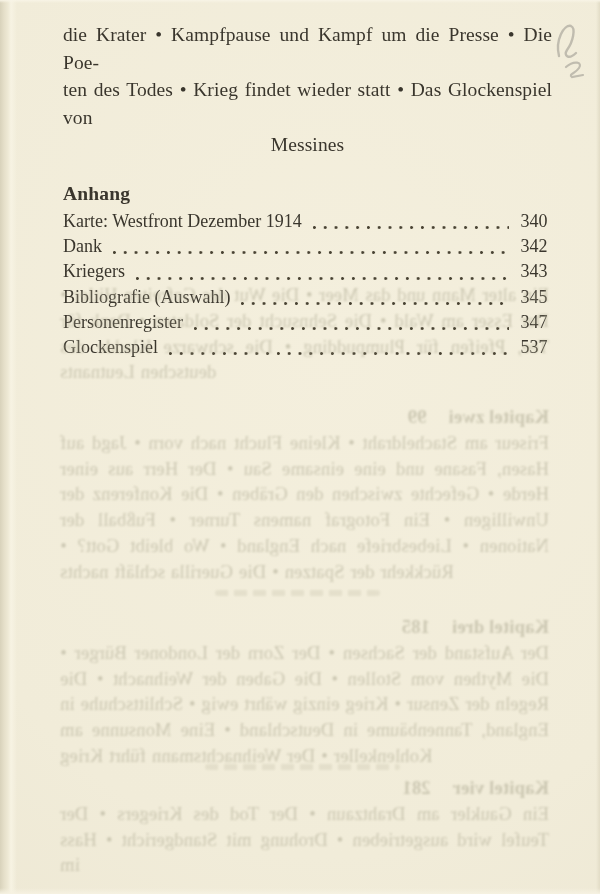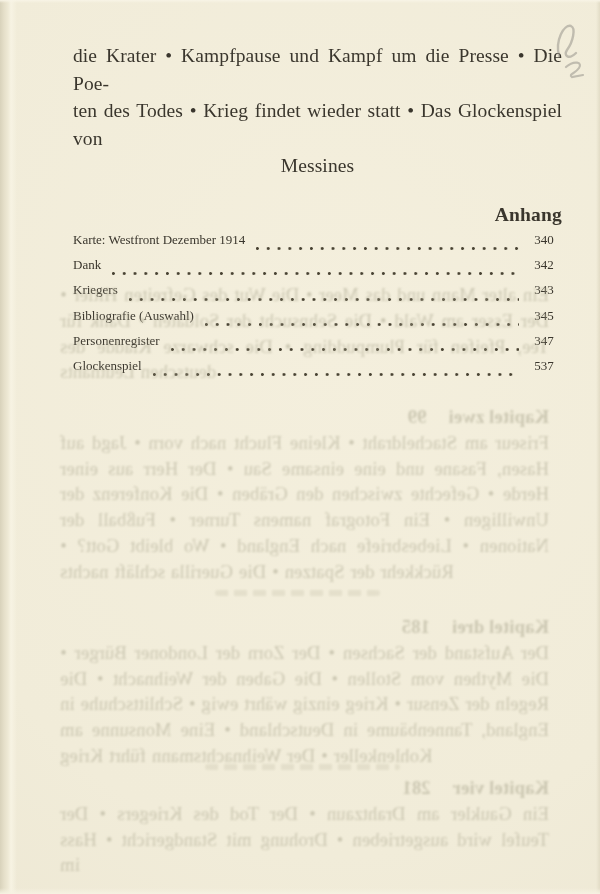--- a/index.html
+++ b/index.html
@@ -13,29 +13,29 @@
   .edge-left{position:absolute;left:0;top:0;bottom:0;width:18px;
     background:linear-gradient(90deg,#d8d2bb 0,#e5dfc9 4px,#eee9d5 8px,#f7f3e3 11px,rgba(241,236,218,0) 17px);}
   .edge-right{position:absolute;right:0;top:0;bottom:0;width:4px;
     background:linear-gradient(270deg,#e2dcc6 0,rgba(241,236,218,0) 4px);}
   .edge-top{position:absolute;left:0;right:0;top:0;height:3px;
     background:linear-gradient(180deg,#f8f4e6 0,rgba(241,236,218,0) 3px);}
   .edge-bottom{position:absolute;left:0;right:0;bottom:0;height:6px;
     background:linear-gradient(0deg,#f6f2e2 0,rgba(241,236,218,0) 6px);}
 
   
-  .content{position:absolute;left:73px;width:489px;top:21px;margin-top:21px;}
+  .content{position:absolute;left:63px;width:489px;top:21px;}
   .toppara{font-size:19.5px;line-height:27.6px;letter-spacing:.1px;}
   .toppara .ln{display:block;}
   .line-just{text-align:justify;text-align-last:justify;}
   .line-left{text-align:center;}
 
-  .anhang-heading{font-size:19.5px;line-height:26px;margin:22px 0 4px 0;font-weight:bold;letter-spacing:.2px;text-align:right;}
+  .anhang-heading{font-size:19.5px;line-height:26px;margin:22px 0 4px 0;font-weight:bold;letter-spacing:.2px;}
   .toc{}
-  .toc-row{display:flex;align-items:baseline;height:25.2px;font-size:13px;}
+  .toc-row{display:flex;align-items:baseline;height:25.2px;font-size:18px;}
   .toc-label{white-space:nowrap;}
   .dot-leader{flex:1;align-self:stretch;margin:0 7px 0 11px;
     background-image:radial-gradient(circle at 1.4px 50%, #494333 1.15px, rgba(73,67,51,0) 1.7px);
     background-size:10.8px 3px;background-repeat:repeat-x;
     background-position:left calc(100% - 7px);}
   .toc-page{width:36px;text-align:center;white-space:nowrap;}
 
   
   .ghost{position:absolute;left:60px;width:489px;
     transform:scaleX(-1);

